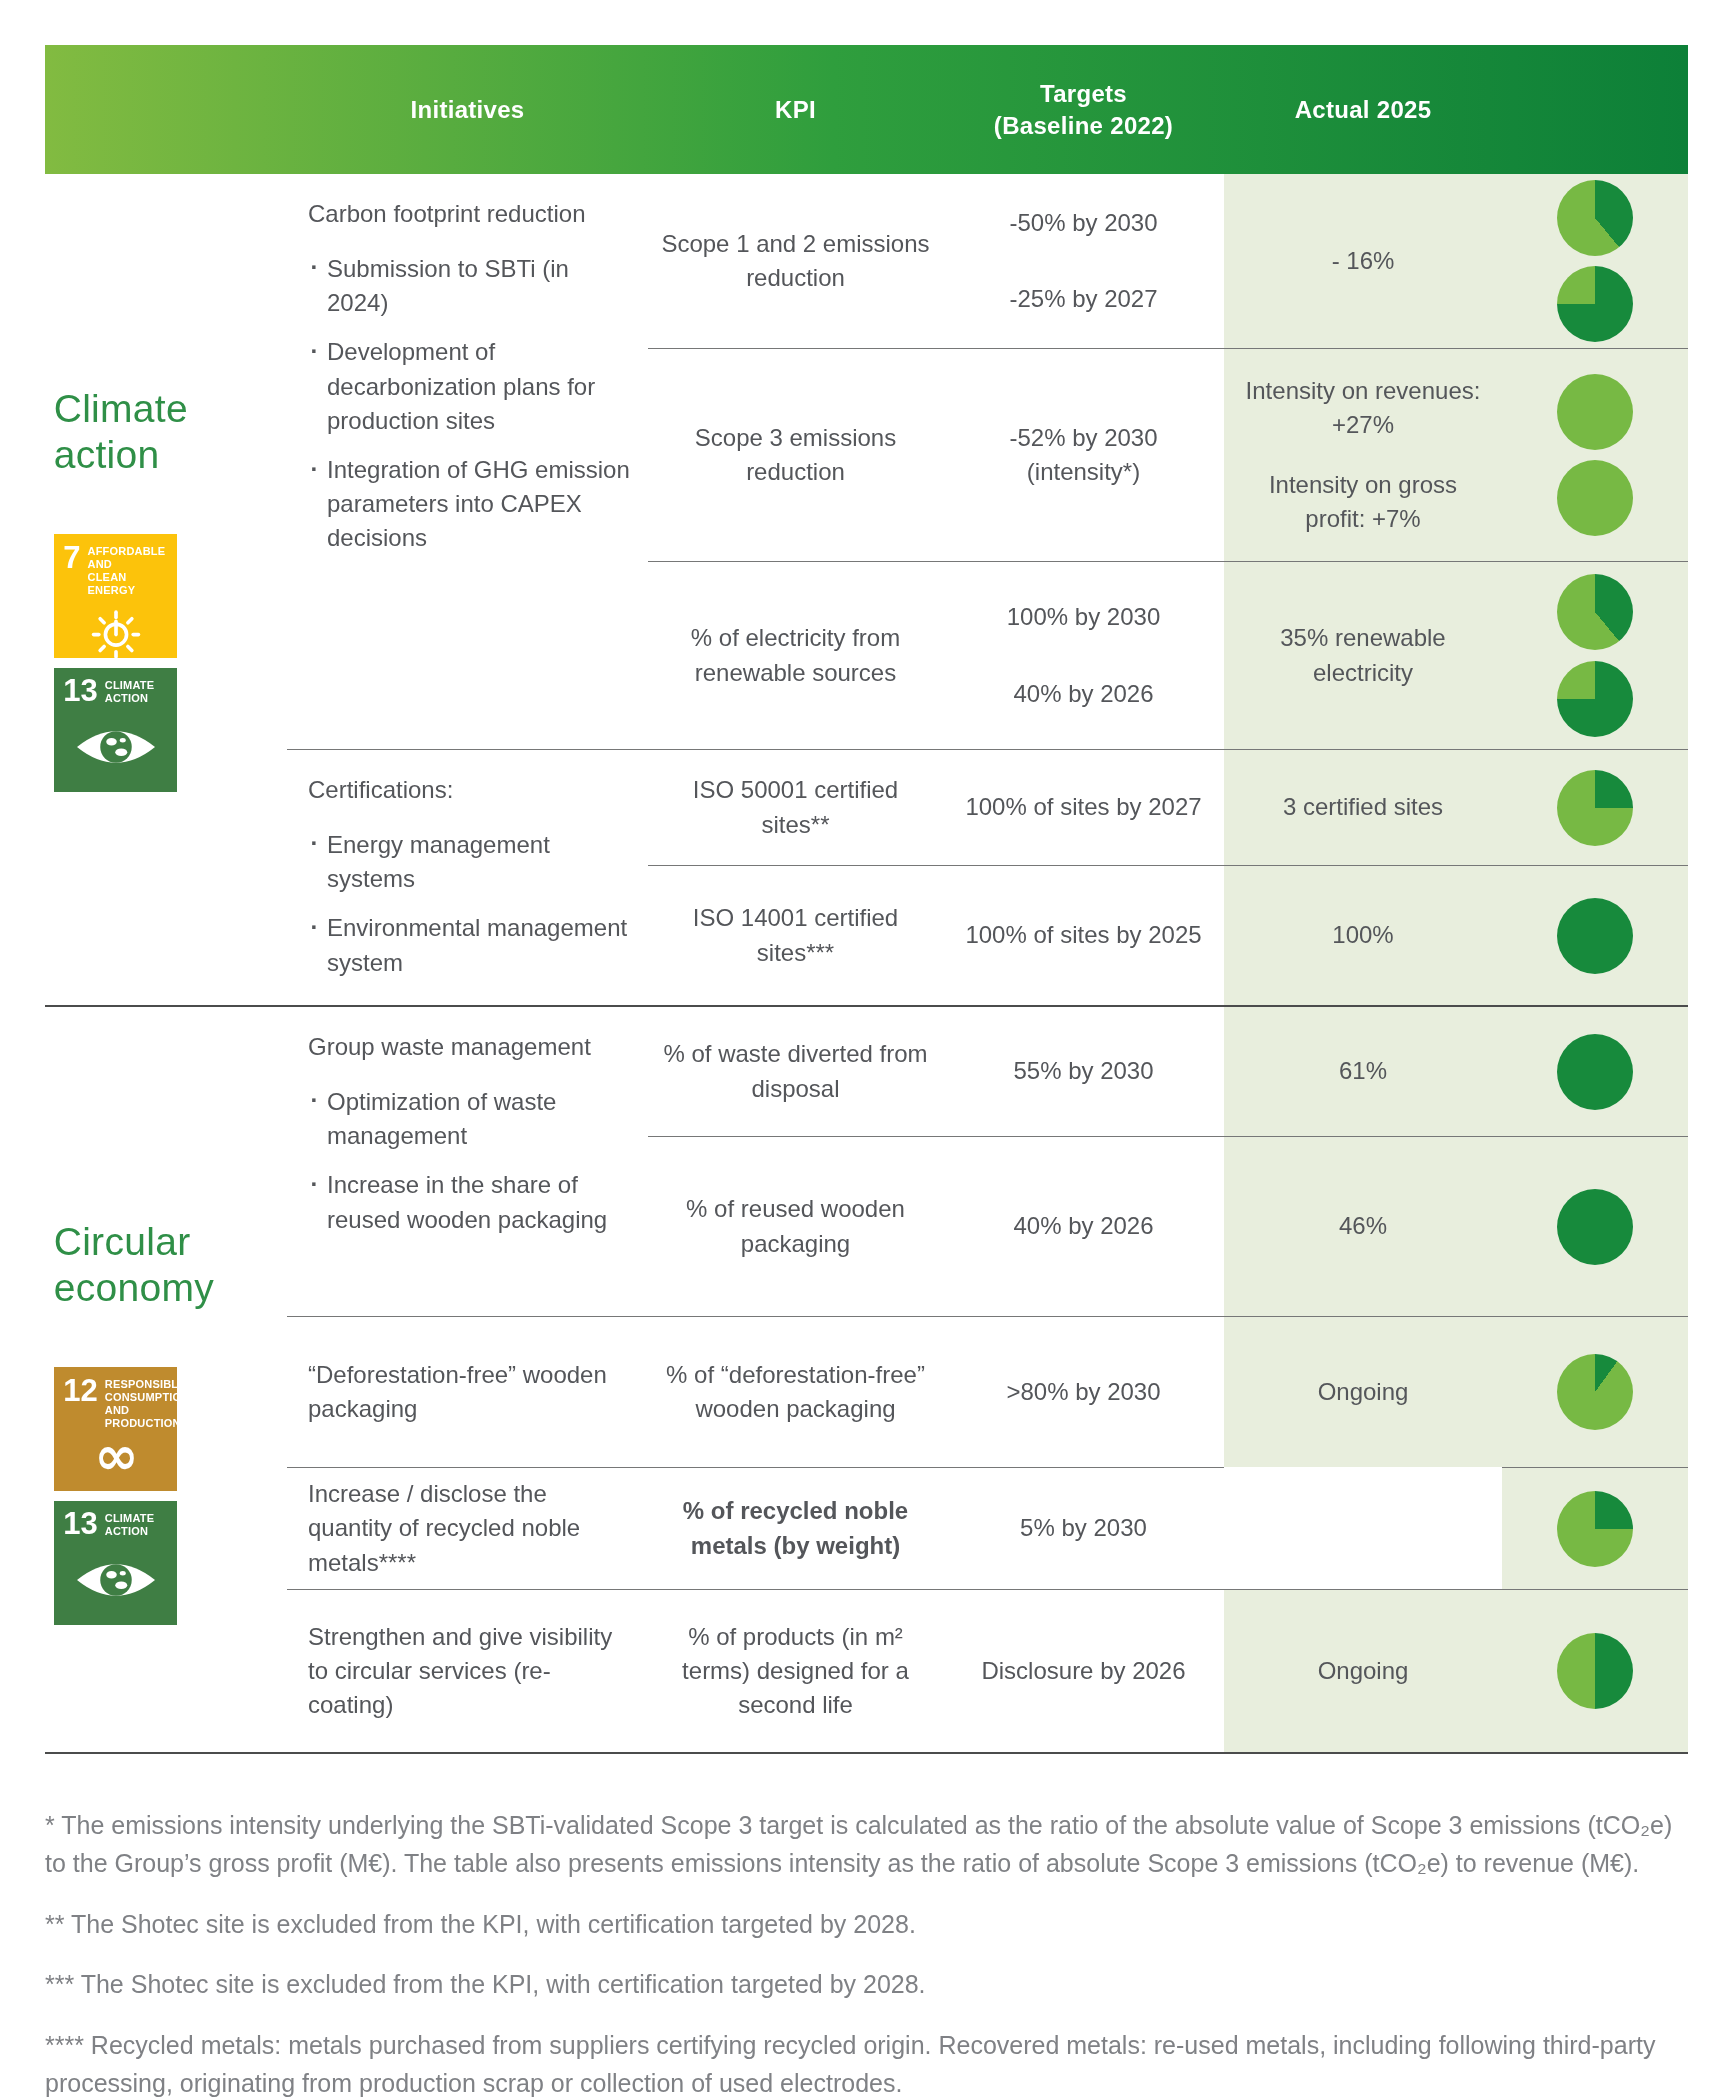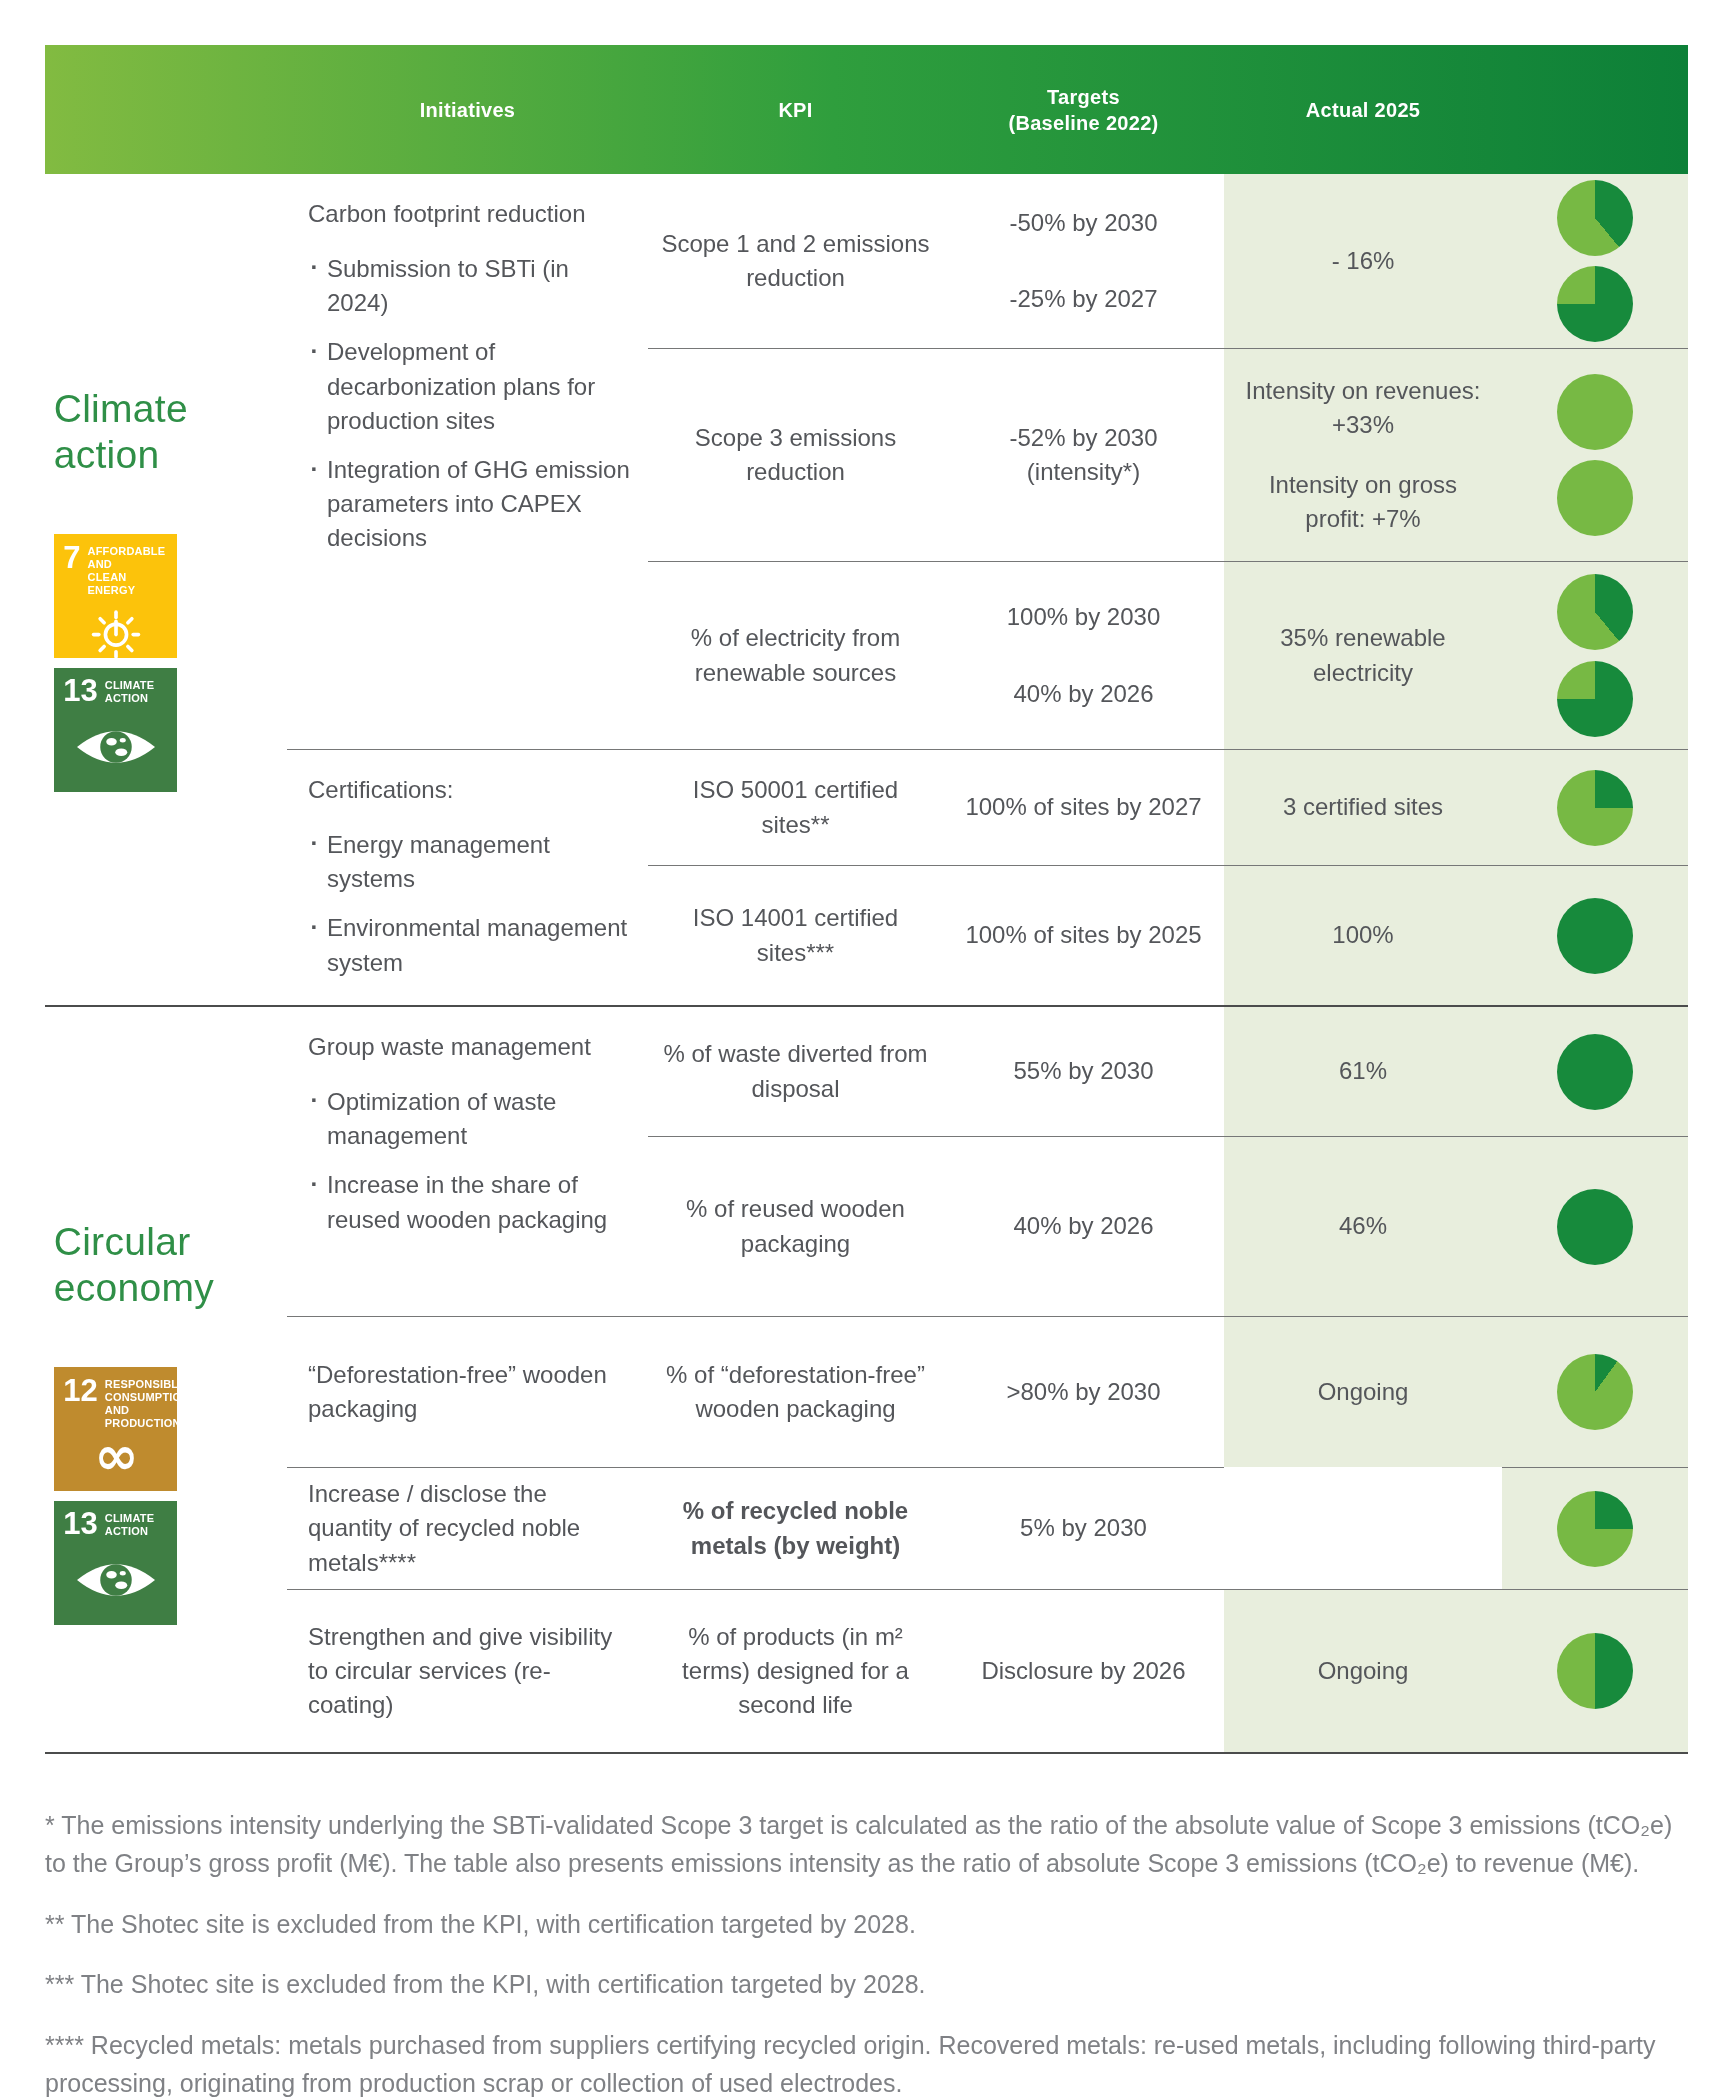--- a/index.html
+++ b/index.html
@@ -7,21 +7,21 @@
     position:relative;width:1729px;height:2098px;background:#ffffff;
     font-family:"Liberation Sans",sans-serif;color:#54565a;overflow:hidden;
   }
   .tablewrap{position:absolute;left:45px;top:45px;width:1643px;}
 
   
   .thead{
     display:grid;grid-template-columns:242px 361px 295px 281px 278px 186px;
     height:129px;
     background:linear-gradient(90deg,var(--grad-start,#82bb41) 0%,#2f9e3d 48%,var(--grad-end,#0d8038) 100%);
-    color:#fff;font-size:20px;font-weight:600;letter-spacing:0.3px;
+    color:#fff;font-size:24px;font-weight:600;letter-spacing:0.3px;
   }
   .th{display:flex;align-items:center;justify-content:center;text-align:center;
       white-space:pre-line;line-height:1.3;}
 
   
   .sec{
     display:grid;grid-template-columns:242px 361px 295px 281px 278px 186px;
     border-bottom:2.6px solid #4b4c4c;
   }
   .cell{box-sizing:border-box;}
@@ -142,21 +142,21 @@
             <div class="pie" style="background: conic-gradient(rgb(23, 138, 60) 0deg, rgb(23, 138, 60) 140.4deg, rgb(119, 185, 68) 140.4deg, rgb(119, 185, 68) 360deg);"></div>
             <div class="pie" style="background: conic-gradient(rgb(23, 138, 60) 0deg, rgb(23, 138, 60) 270deg, rgb(119, 185, 68) 270deg, rgb(119, 185, 68) 360deg);"></div>
           </div>
           <div class="cell kpi center rline" style="grid-area: 2 / 3;">
             <div style="margin: 0px;">Scope 3 emissions reduction</div>
           </div>
           <div class="cell center rline" style="grid-area: 2 / 4;">
             <div class="tline">-52% by 2030 (intensity*)</div>
           </div>
           <div class="cell center shade rline" style="grid-area: 2 / 5;">
-            <div class="aline">Intensity on revenues: +33%</div>
+            <div class="aline">Intensity on revenues: +27%</div>
             <div class="aline">Intensity on gross profit: +7%</div>
           </div>
           <div class="cell pies shade rline" style="grid-area: 2 / 6;">
             <div class="pie" style="background: conic-gradient(rgb(23, 138, 60) 0deg, rgb(23, 138, 60) 0deg, rgb(119, 185, 68) 0deg, rgb(119, 185, 68) 360deg);"></div>
             <div class="pie" style="background: conic-gradient(rgb(23, 138, 60) 0deg, rgb(23, 138, 60) 0deg, rgb(119, 185, 68) 0deg, rgb(119, 185, 68) 360deg);"></div>
           </div>
           <div class="cell kpi center rline" style="grid-area: 3 / 3;">
             <div style="margin: 0px;">% of electricity from renewable sources</div>
           </div>
           <div class="cell center rline" style="grid-area: 3 / 4;">

